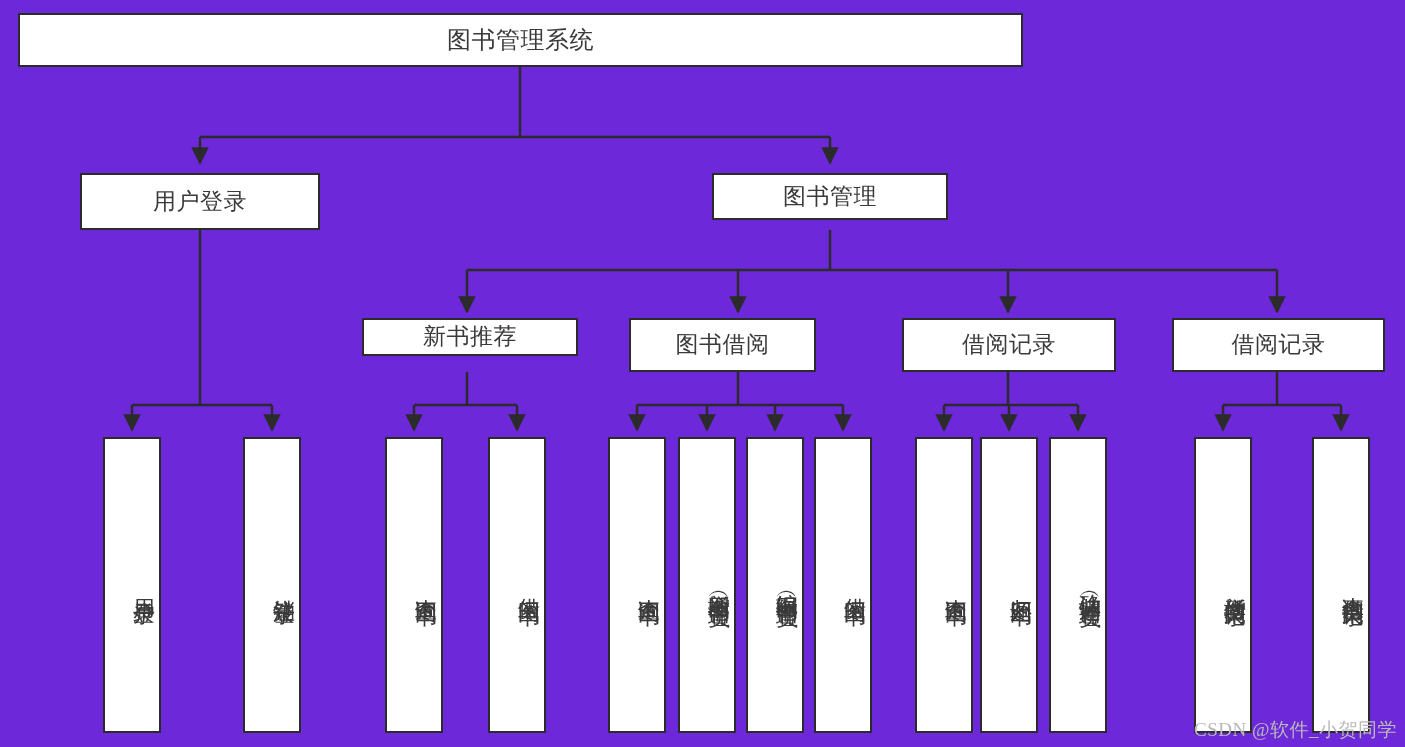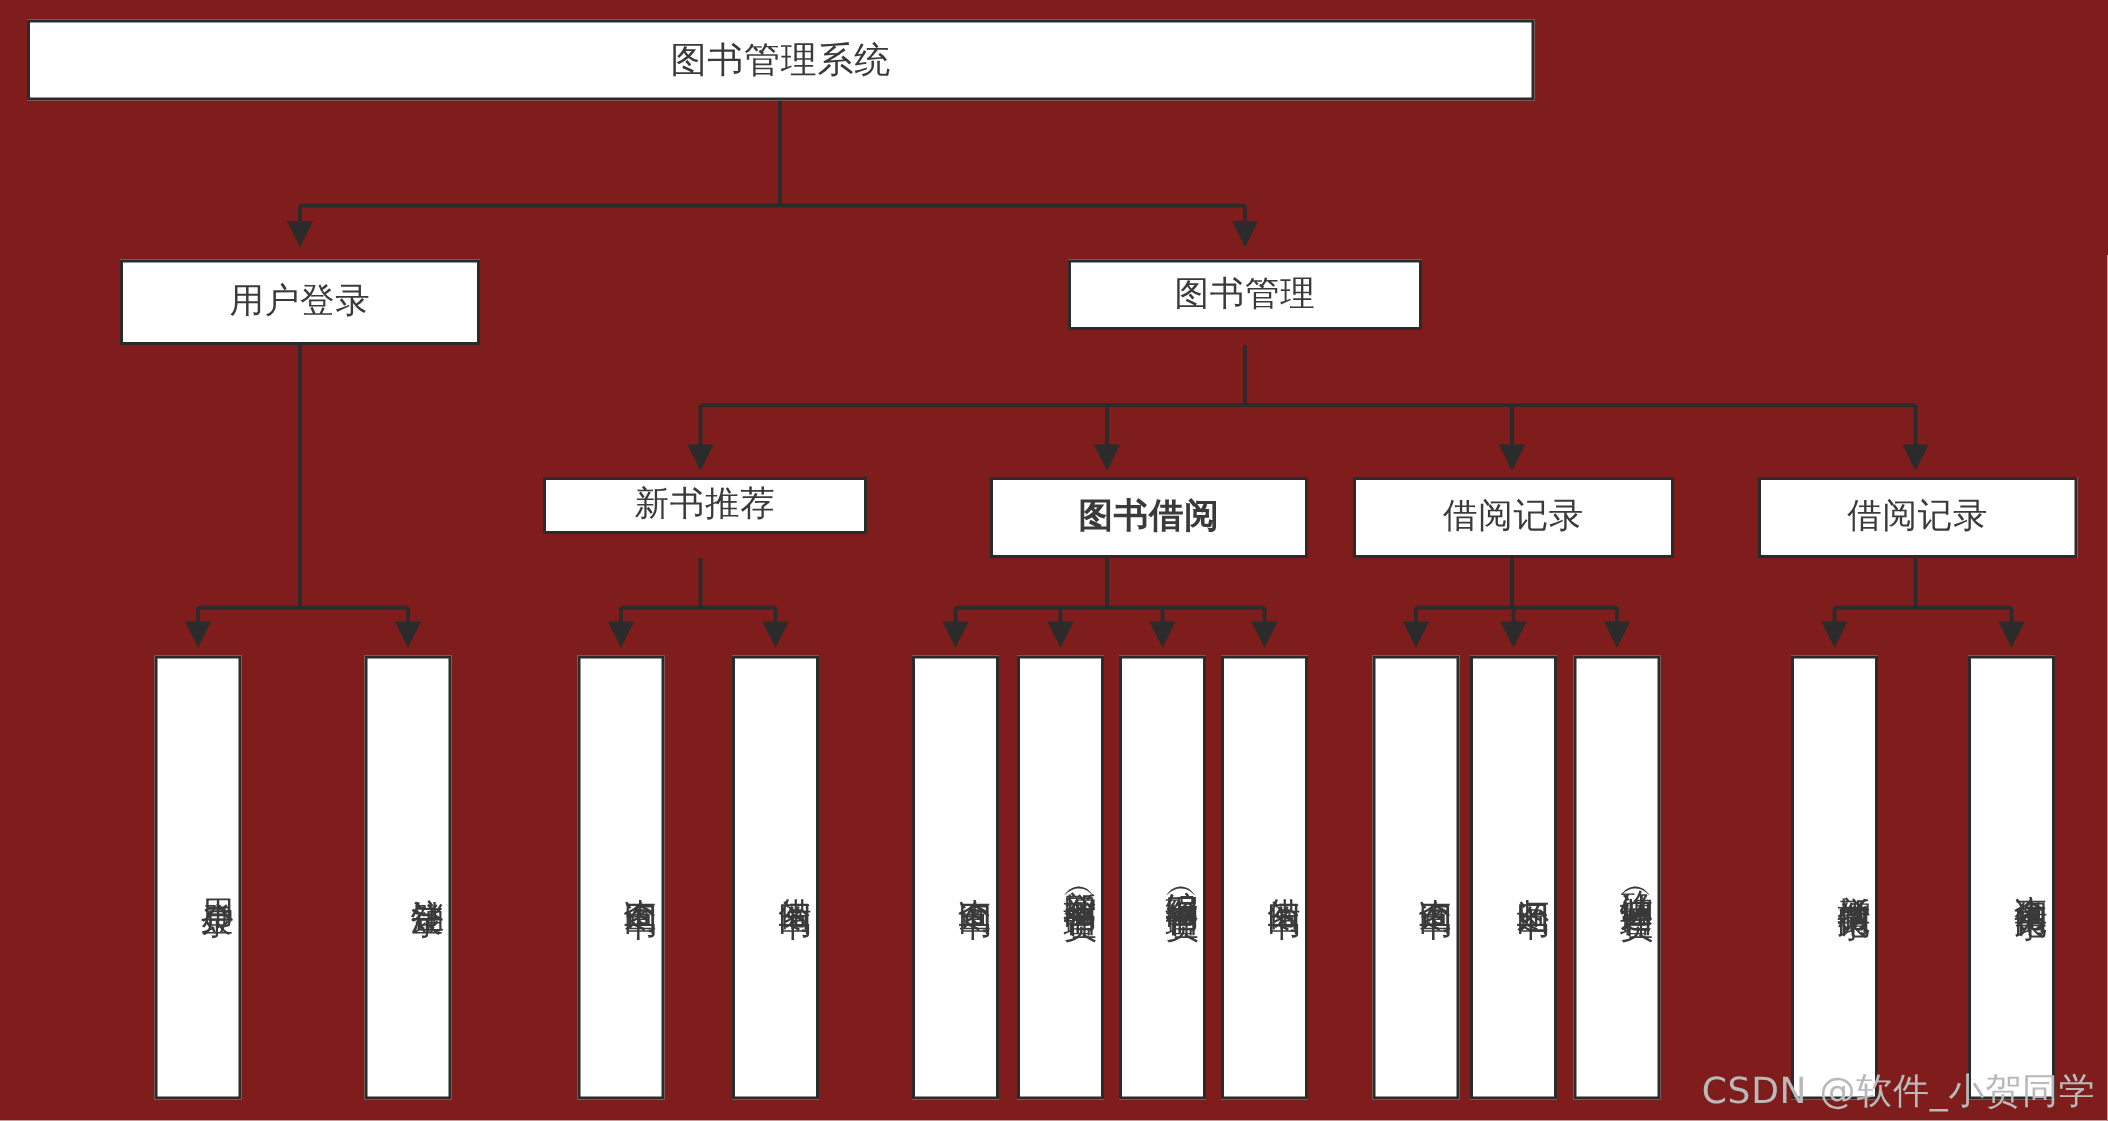--- a/index.html
+++ b/index.html
@@ -7,21 +7,21 @@
     padding: 0;
     background: #ffffff;
   }
   body {
     font-family: "DejaVu Sans", "Liberation Sans", sans-serif;
   }
   #canvas {
     position: relative;
     width: 1405px;
     height: 747px;
-    background: #7f1d1d;
+    background: #6d28d9;
     overflow: hidden;
   }
   svg.wires {
     position: absolute;
     left: 0;
     top: 0;
     width: 1405px;
     height: 747px;
     pointer-events: none;
   }
@@ -54,24 +54,25 @@
   .node.vert span {
     display: block;
   }
   .node.root {
     font-size: 24px;
   }
   .watermark {
     position: absolute;
     right: 8px;
     bottom: 4px;
-    font-size: 24px;
+    font-size: 19px;
     color: #b9b9b9;
     white-space: nowrap;
     letter-spacing: 0.5px;
+    font-family: Liberation Serif, serif;
   }
 </style>
 </head>
 <body>
 
 <div id="canvas">
 
   <svg class="wires" viewBox="0 0 1405 747">
     <defs>
       <marker id="arrow" viewBox="0 0 10 10" refX="9" refY="5" markerWidth="7" markerHeight="7" orient="auto-start-reverse">
@@ -129,21 +130,21 @@
   <div class="node horiz" style="left:80px; top:173px; width:240px; height:57px;">
     <span>用户登录</span>
   </div>
   <div class="node horiz" style="left:712px; top:173px; width:236px; height:47px;">
     <span>图书管理</span>
   </div>
 
   <div class="node horiz" style="left:362px; top:318px; width:216px; height:38px;">
     <span>新书推荐</span>
   </div>
-  <div class="node horiz" style="left:660px; top:318px; width:212px; height:54px;font-weight:bold;">
+  <div class="node horiz" style="left:629px; top:318px; width:187px; height:54px;">
     <span>图书借阅</span>
   </div>
   <div class="node horiz" style="left:902px; top:318px; width:214px; height:54px;">
     <span>借阅记录</span>
   </div>
   <div class="node horiz" style="left:1172px; top:318px; width:213px; height:54px;align-items:center;">
     <span>借阅记录</span>
   </div>
 
   <div class="node vert" style="left:103px; top:437px; width:58px; height:296px;">

